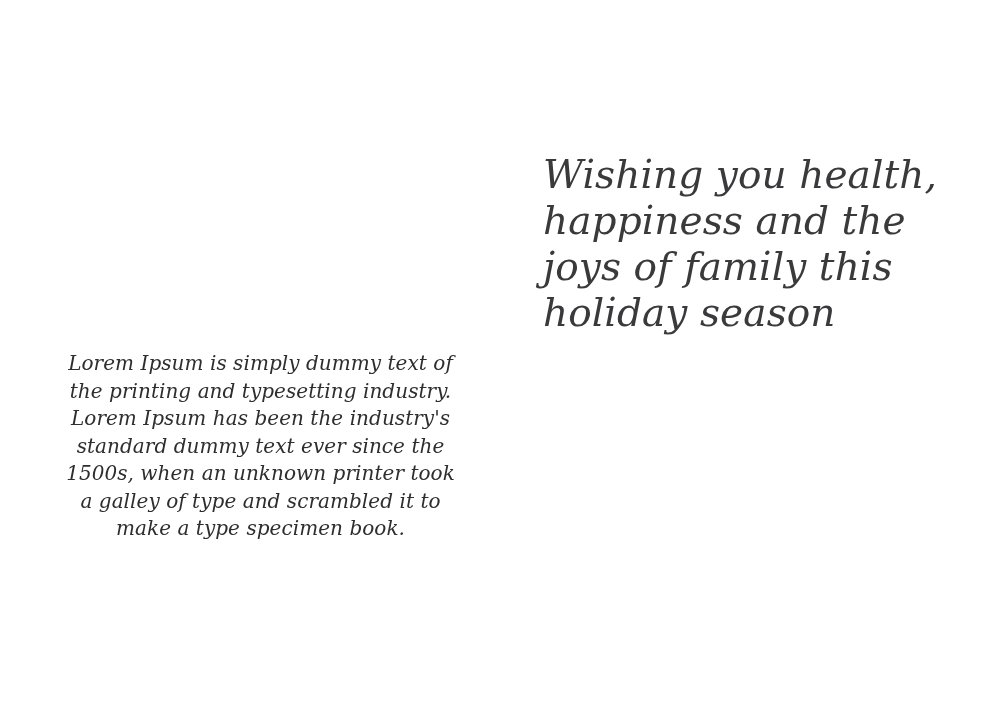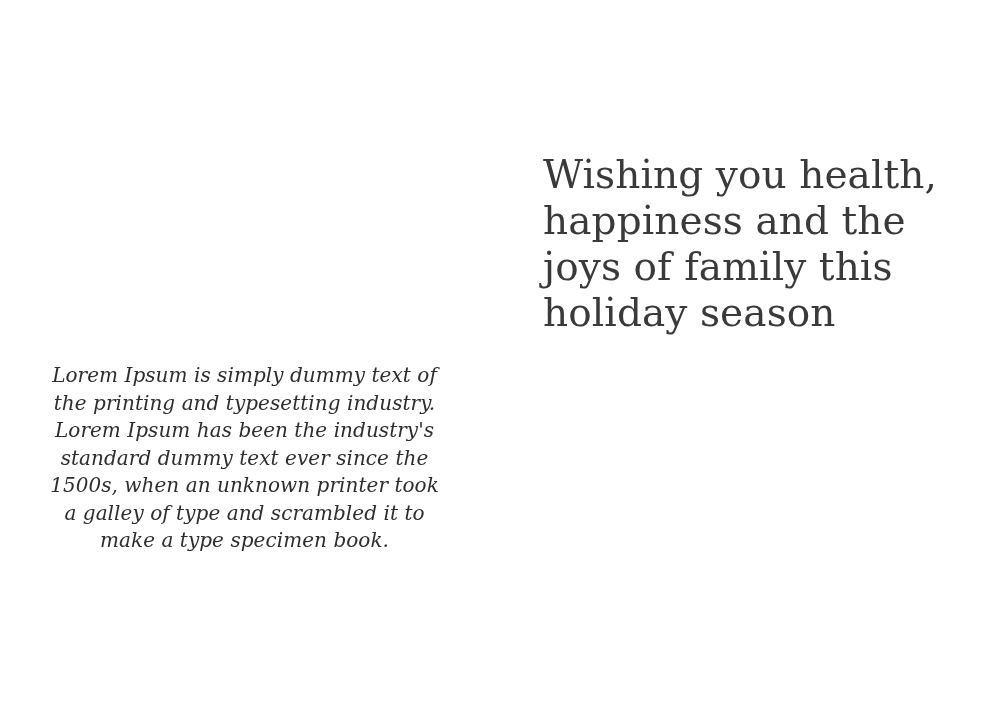--- a/index.html
+++ b/index.html
@@ -19,42 +19,42 @@
     height: 707px;
     background: #ffffff;
   }
   
   .greeting {
     position: absolute;
     left: 543px;
     top: 152px;
     width: 420px;
     font-family: "DejaVu Serif", serif;
+    font-style: italic;
     font-weight: 400;
     font-size: 39px;
     line-height: 46px;
     color: #3a3a3c;
     letter-spacing: 0.1px;
     white-space: pre-line;
   }
   
   .body-copy {
     position: absolute;
-    left: 46px;
+    left: 62px;
     top: 350px;
     width: 397px;
     text-align: center;
     font-family: "DejaVu Serif", serif;
     font-style: italic;
     font-weight: 400;
     font-size: 20px;
     line-height: 27.5px;
     color: #2e2e30;
     letter-spacing: 0.05px;
-    margin-top: 12px;
   }
 </style>
 </head>
 <body>
 
 <div class="page">
 
   <div class="greeting">Wishing you health,
 happiness and the
 joys of family this

